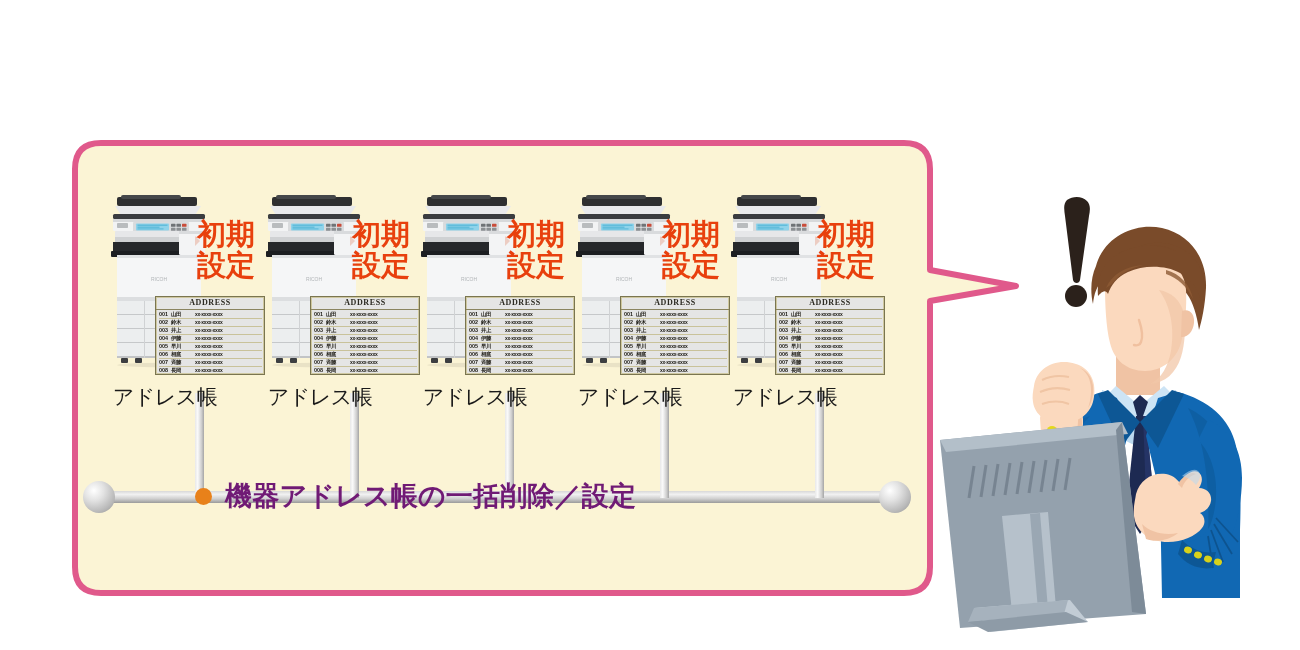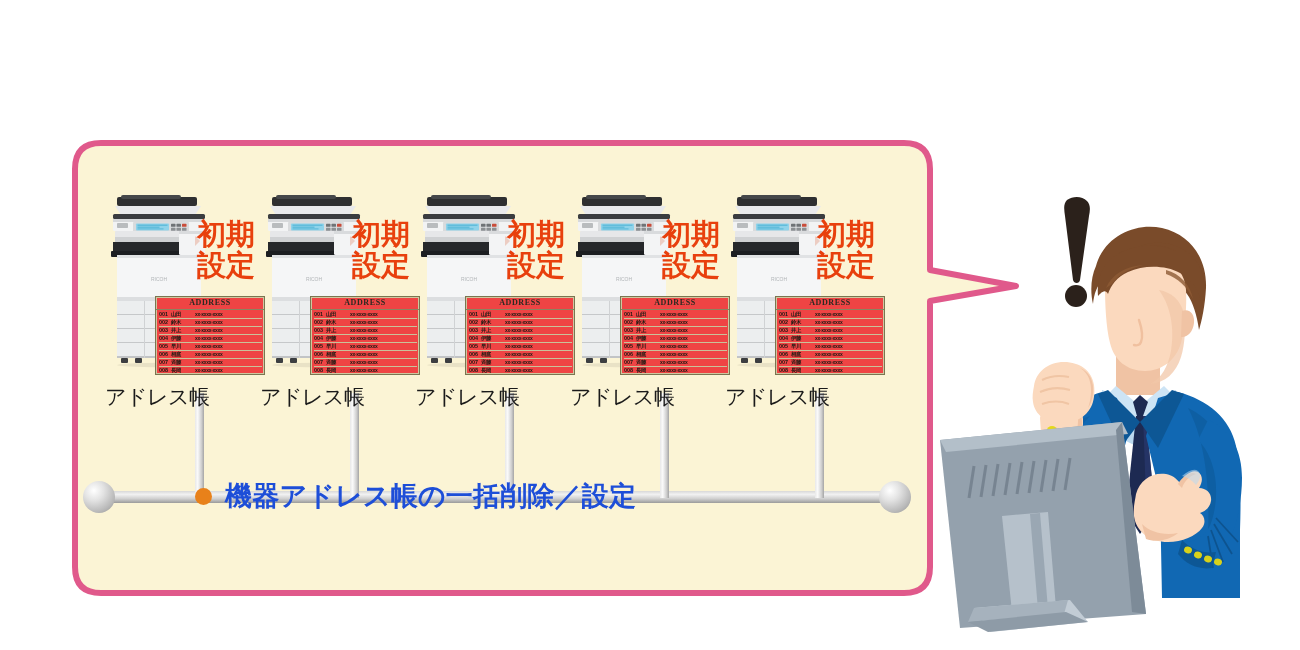--- a/index.html
+++ b/index.html
@@ -37,35 +37,35 @@
   .riser{position:absolute;width:9px;top:250px;height:105px;
          background:linear-gradient(to right,#e8e8e8 0%,#fafafa 30%,#cfcfcf 72%,#a5a5a5 100%);}
 
   
   .mfp{position:absolute;left:0;top:0;width:104px;height:190px;}
 
   
   .dev-label{
     position:absolute;top:190px;left:-4px;width:120px;
     font-size:21px;color:#1a1a1a;letter-spacing:-0.5px;
-    white-space:nowrap;font-weight:500;
+    white-space:nowrap;font-weight:500;text-align:center;
   }
 
   
   .shoki{
     position:absolute;left:86px;top:26px;width:62px;
     color:#e8400d;font-size:29px;line-height:31px;
     font-weight:700;letter-spacing:0px;text-align:center;
   }
   .shoki span{display:block;}
 
   
   .addr-card{
     position:absolute;left:46px;top:103px;width:108px;height:77px;
-    background:#ef4444;border:1px solid #7a7550;
+    background:#e5e5e5;border:1px solid #7a7550;
     box-shadow:0 0 0 1px #cfc8a0 inset;
     overflow:hidden;
   }
   .addr-title{
     text-align:center;font-size:8px;font-weight:700;color:#2c2a22;
     letter-spacing:0.6px;line-height:11px;height:12px;
     border-bottom:1px solid #8a8460;font-family:"Liberation Serif",serif;
   }
   .addr-rows{padding:1px 2px 0 3px;}
   .addr-row{
@@ -75,21 +75,21 @@
     font-weight:700;
   }
   .addr-no{width:12px;}
   .addr-name{width:24px;letter-spacing:-0.4px;}
   .addr-tel{flex:1;text-align:left;letter-spacing:-0.3px;font-size:5px;}
 
   
   .bullets{position:absolute;left:120px;top:335px;width:740px;}
   .bullet-row{display:flex;align-items:center;margin-bottom:18px;}
   .dot{width:17px;height:17px;border-radius:50%;background:#e8811a;flex:0 0 auto;margin-right:13px;}
-  .bullet-text{font-size:27px;color:#1d4ed8;font-weight:700;letter-spacing:0.2px;white-space:nowrap;text-align:center;}
+  .bullet-text{font-size:27px;color:#701a75;font-weight:700;letter-spacing:0.2px;white-space:nowrap;text-align:center;}
 
   
   .person{position:absolute;left:930px;top:120px;width:370px;height:480px;}
 </style>
 </head>
 <body>
 
 <div id="stage">
 
   <div class="bubble-wrap">

